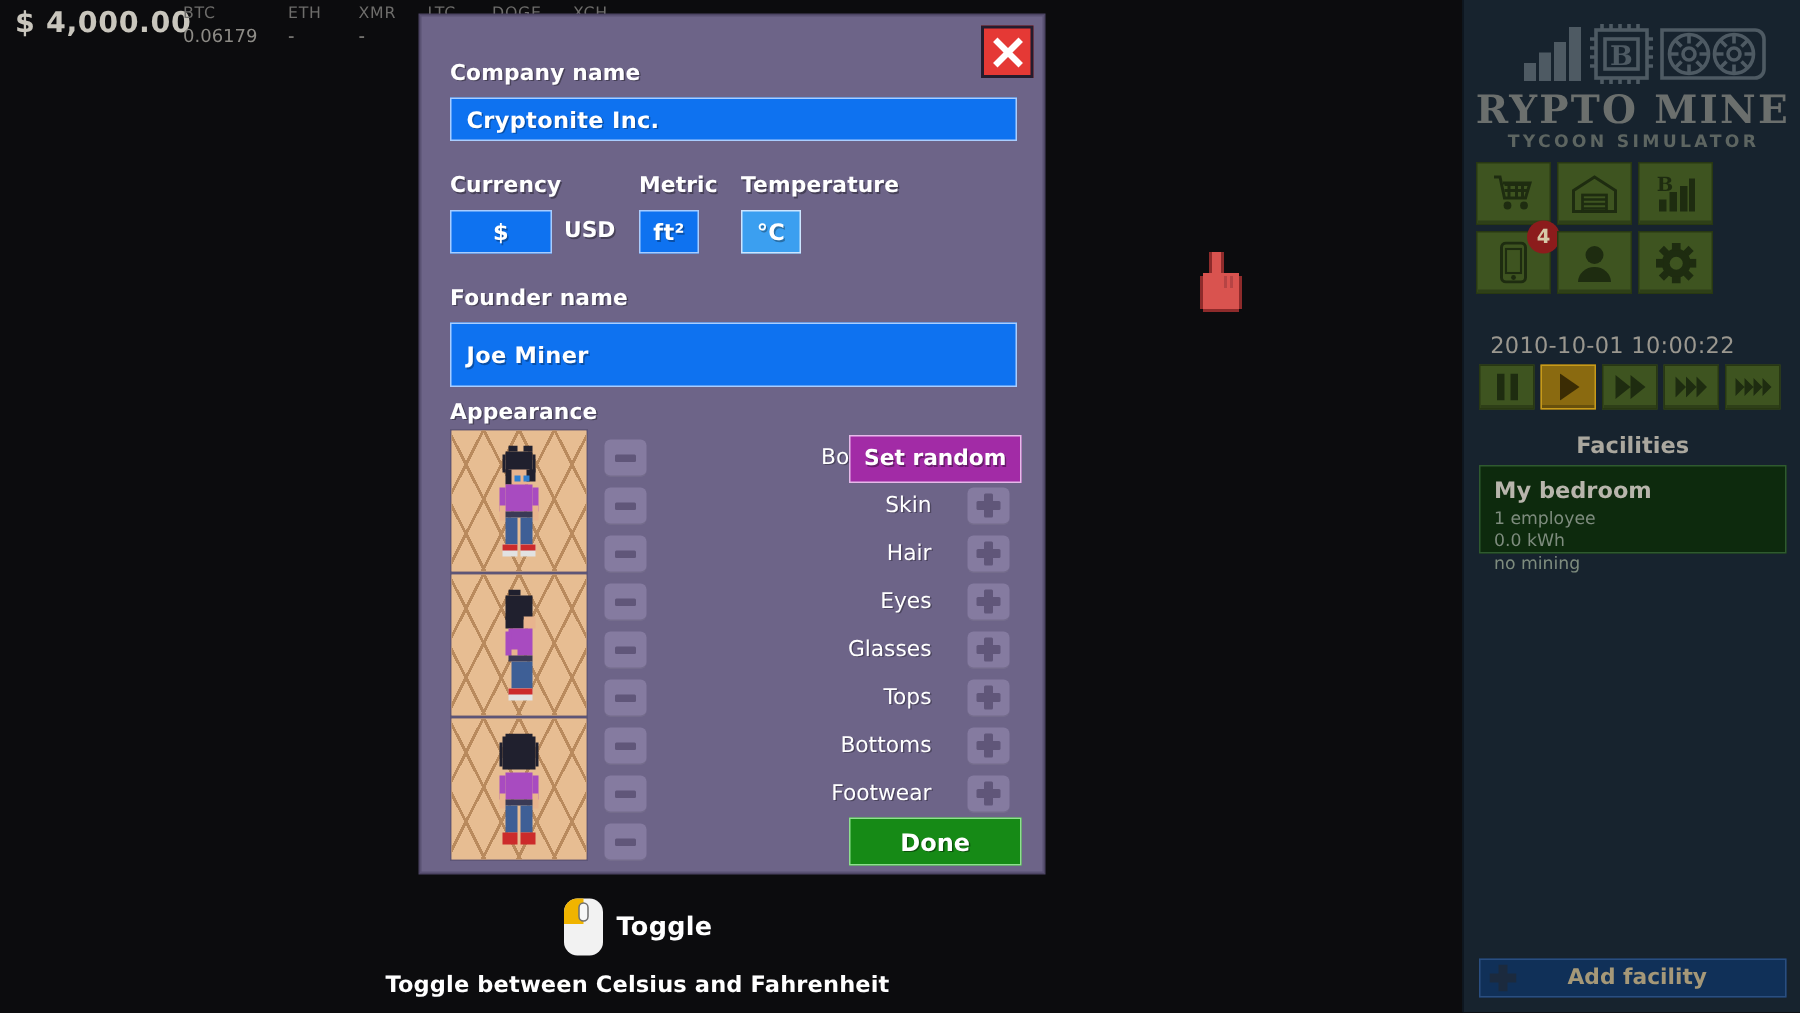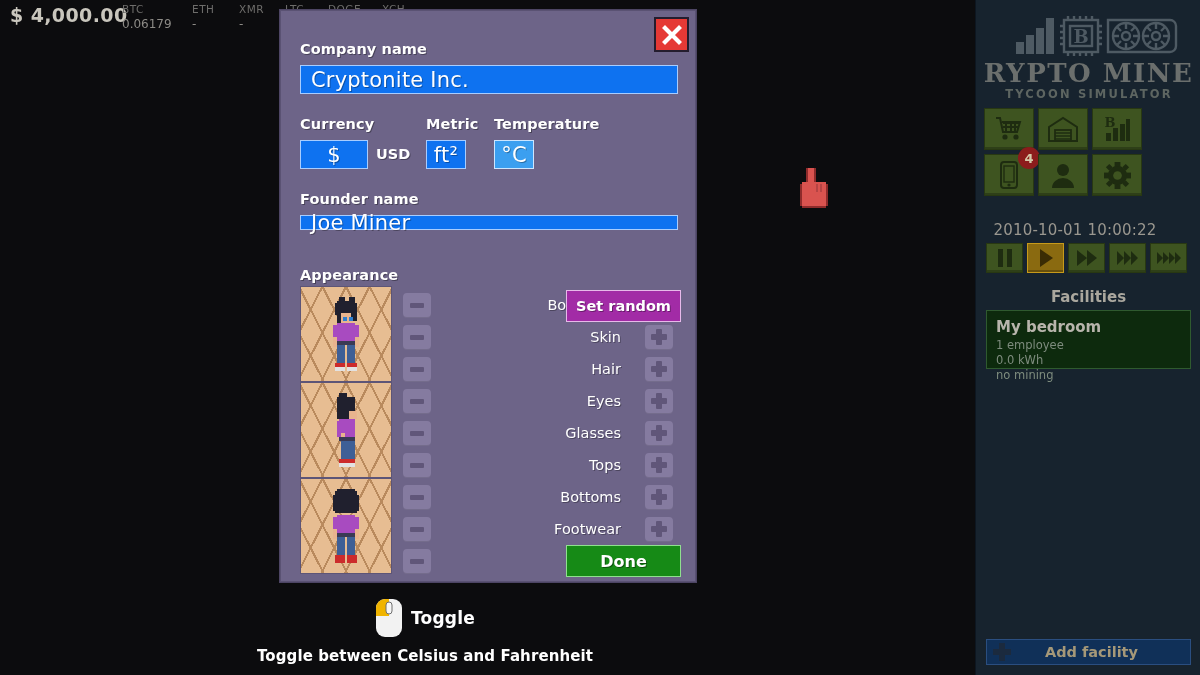--- a/index.html
+++ b/index.html
@@ -53,21 +53,21 @@
   }
   .dlg-close svg { display:block; }
 
   .lbl {
     color:#ffffff; font-size:14.5px; font-weight:bold;
     text-shadow: 1px 1px 0 rgba(0,0,0,.35);
     letter-spacing:.1px;
   }
   .field {
     background:#0e72f0; border:1px solid #a8cdff;
-    color:#ffffff; font-size:21px; font-weight:normal;
+    color:#ffffff; font-size:15px; font-weight:bold;
     display:flex; align-items:center; padding-left:10px;
     letter-spacing:.2px;
     text-shadow: 1px 1px 0 rgba(0,0,0,.30);
   }
 
   #company-label { position:absolute; left:19px; top:30px; }
   #company-input { position:absolute; left:19px; top:54px; width:378px; height:29px; }
 
   #currency-label { position:absolute; left:19px; top:105px; }
   #currency-btn {
@@ -85,21 +85,21 @@
     justify-content:center; padding-left:0; cursor:pointer;
   }
   #temp-label { position:absolute; left:213px; top:105px; }
   #temp-btn {
     position:absolute; left:213px; top:129px; width:40px; height:29px;
     justify-content:center; padding-left:0; cursor:pointer;
     background:#3b9ff0; border:1px solid #cde6ff;
   }
 
   #founder-label { position:absolute; left:19px; top:180px; }
-  #founder-input { position:absolute; left:19px; top:204px; width:378px; height:15px; }
+  #founder-input { position:absolute; left:19px; top:204px; width:378px; height:43px; }
 
   #appearance-label { position:absolute; left:19px; top:256px; }
 
   
   .char-stack { position:absolute; left:19px; top:275px; width:92px; height:290px; }
   .char-cell {
     width:92px; height:96px; position:relative; overflow:hidden;
     border:1px solid #5d5577;
     background:#d8ae82;
   }

